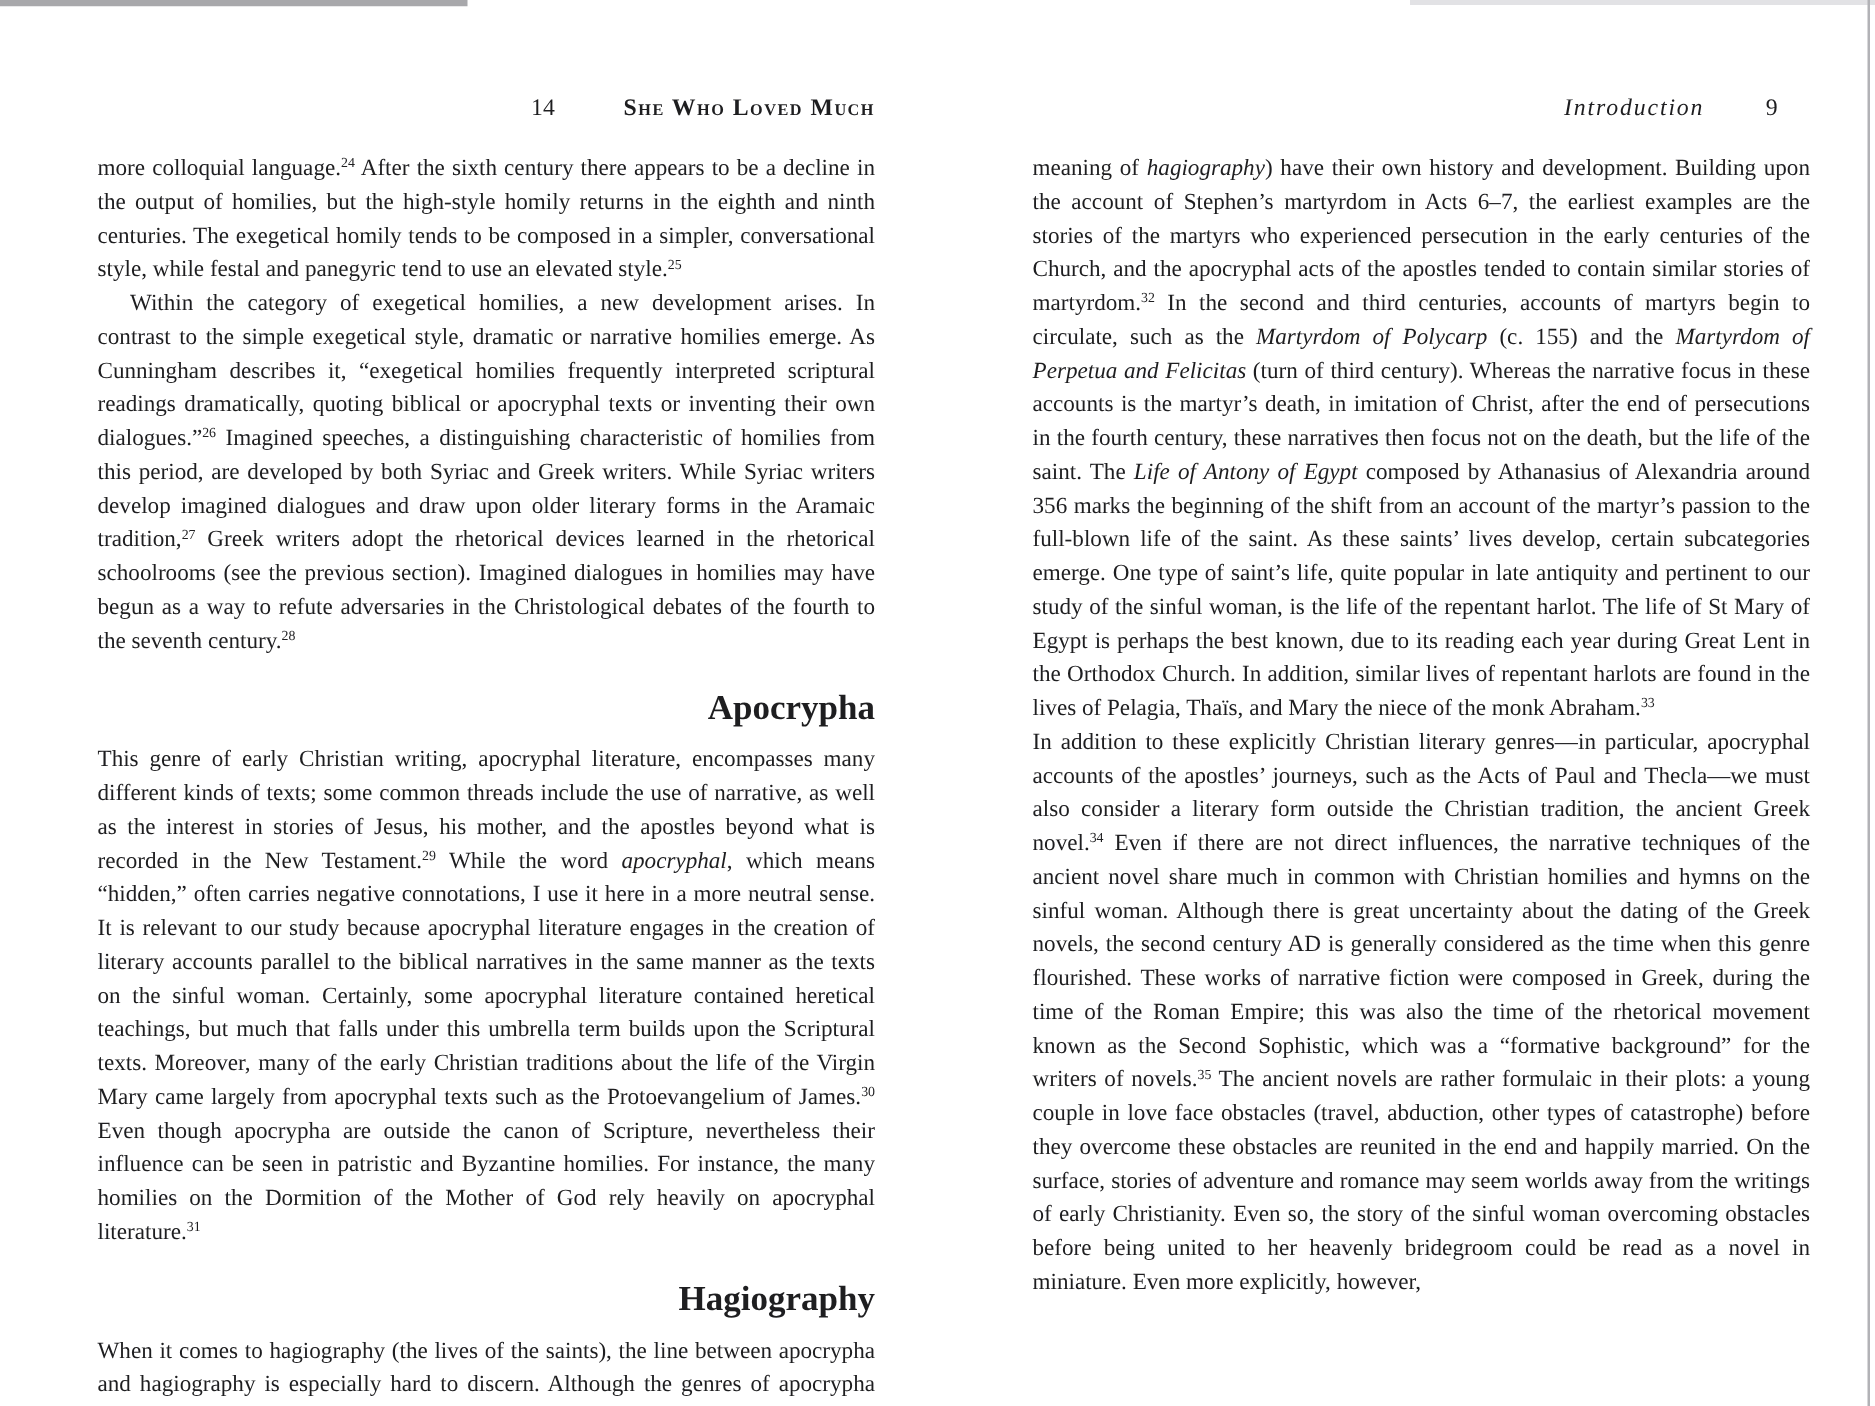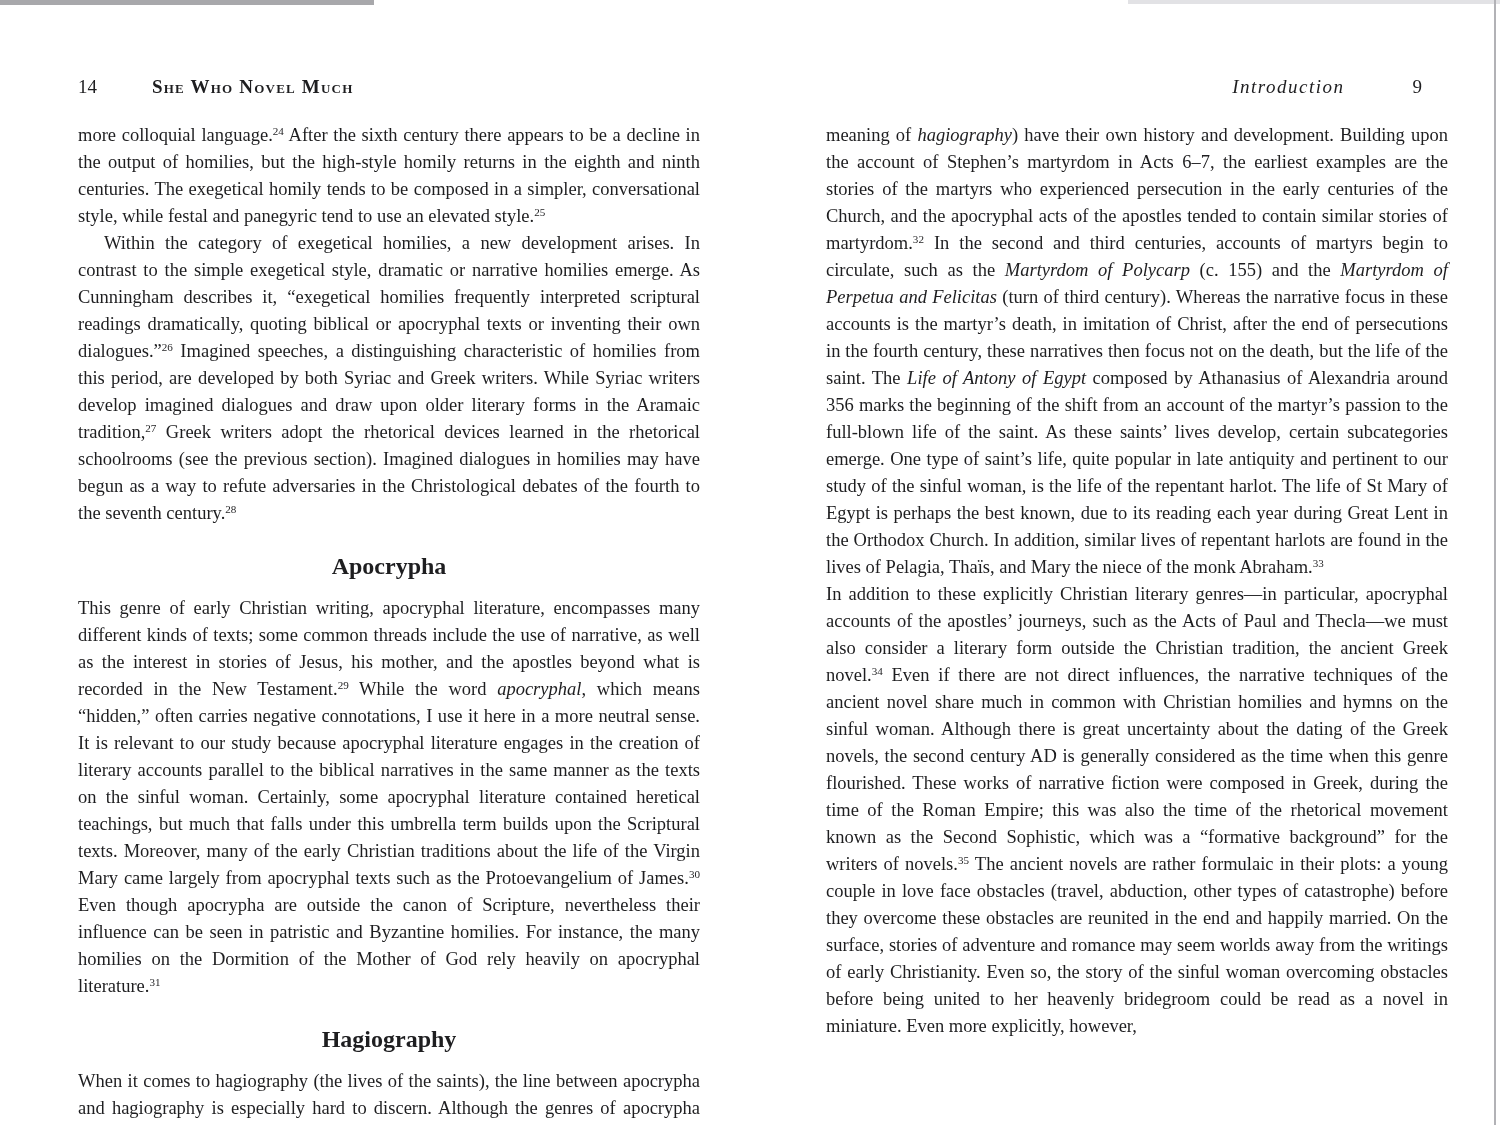--- a/index.html
+++ b/index.html
@@ -19,40 +19,41 @@
   .page { position: absolute; top: 0; width: 622px; }
   .page-left  { left: 78px; }
   .page-right { left: 826px; }
 
   .page-header {
     margin-top: 75px;
     display: flex;
     align-items: baseline;
     font-size: 19px;
     line-height: 23px;
+    justify-content: flex-end;
   }
   .page-left .page-header .pagenum { width: 74px; }
   .smallcaps { font-variant: small-caps; letter-spacing: 1.2px; font-weight: 600; }
-  .page-right .page-header { justify-content: flex-end; gap: 68px; padding-right: 26px; }
+  .page-right .page-header { justify-content: flex-end; gap: 49px; padding-right: 26px; }
   .italic-title { font-style: italic; letter-spacing: 1.5px; }
 
   .page-body {
     margin-top: 24px;
     font-size: 18.5px;
     line-height: 27px;
     text-align: justify;
   }
   p.para { margin: 0; }
   p.para.indent { text-indent: 26px; }
   h2.section-heading {
-    font-size: 24px;
+    font-size: 28px;
     font-weight: bold;
     margin: 26px 0 15px 0;
     line-height: 27px;
-    text-align: center;
+    text-align: right;
   }
   sup.fnref {
     font-size: 0.6em;
     line-height: 0;
     vertical-align: 0.55em;
     letter-spacing: 0;
   }
   em { font-style: italic; }
 </style>
 </head>
@@ -60,21 +61,21 @@
 
 <div>
 
   <div class="scan-bar scan-bar-left"></div>
   <div class="scan-bar scan-bar-right"></div>
   <div class="scan-edge-right"></div>
 
   <div class="page page-left">
     <div class="page-header">
       <span class="pagenum">14</span>
-      <span class="smallcaps">She Who Novel Much</span>
+      <span class="smallcaps">She Who Loved Much</span>
     </div>
     <div class="page-body">
         <p class="para"><span>more colloquial language.</span><sup class="fnref">24</sup><span> After the sixth century there appears to be a decline in the output of homilies, but the high-style homily returns in the eighth and ninth centuries. The exegetical homily tends to be composed in a simpler, conversational style, while festal and panegyric tend to use an elevated style.</span><sup class="fnref">25</sup></p>
         <p class="para indent"><span>Within the category of exegetical homilies, a new development arises. In contrast to the simple exegetical style, dramatic or narrative homilies emerge. As Cunningham describes it, “exegetical homilies frequently interpreted scriptural readings dramatically, quoting biblical or apocryphal texts or inventing their own dialogues.”</span><sup class="fnref">26</sup><span> Imagined speeches, a distinguishing characteristic of homilies from this period, are developed by both Syriac and Greek writers. While Syriac writers develop imagined dialogues and draw upon older literary forms in the Aramaic tradition,</span><sup class="fnref">27</sup><span> Greek writers adopt the rhetorical devices learned in the rhetorical schoolrooms (see the previous section). Imagined dialogues in homilies may have begun as a way to refute adversaries in the Christological debates of the fourth to the seventh century.</span><sup class="fnref">28</sup></p>
         <h2 class="section-heading"><span>Apocrypha</span></h2>
         <p class="para"><span>This genre of early Christian writing, apocryphal literature, encompasses many different kinds of texts; some common threads include the use of narrative, as well as the interest in stories of Jesus, his mother, and the apostles beyond what is recorded in the New Testament.</span><sup class="fnref">29</sup><span> While the word </span><em>apocryphal</em><span>, which means “hidden,” often carries negative connotations, I use it here in a more neutral sense. It is relevant to our study because apocryphal literature engages in the creation of literary accounts parallel to the biblical narratives in the same manner as the texts on the sinful woman. Certainly, some apocryphal literature contained heretical teachings, but much that falls under this umbrella term builds upon the Scriptural texts. Moreover, many of the early Christian traditions about the life of the Virgin Mary came largely from apocryphal texts such as the Protoevangelium of James.</span><sup class="fnref">30</sup><span> Even though apocrypha are outside the canon of Scripture, nevertheless their influence can be seen in patristic and Byzantine homilies. For instance, the many homilies on the Dormition of the Mother of God rely heavily on apocryphal literature.</span><sup class="fnref">31</sup></p>
         <h2 class="section-heading"><span>Hagiography</span></h2>
         <p class="para"><span>When it comes to hagiography (the lives of the saints), the line between apocrypha and hagiography is especially hard to discern. Although the genres of apocrypha and hagiography display quite a bit of overlap, writings about holy persons (the literal</span></p>
       </div>
   </div>

